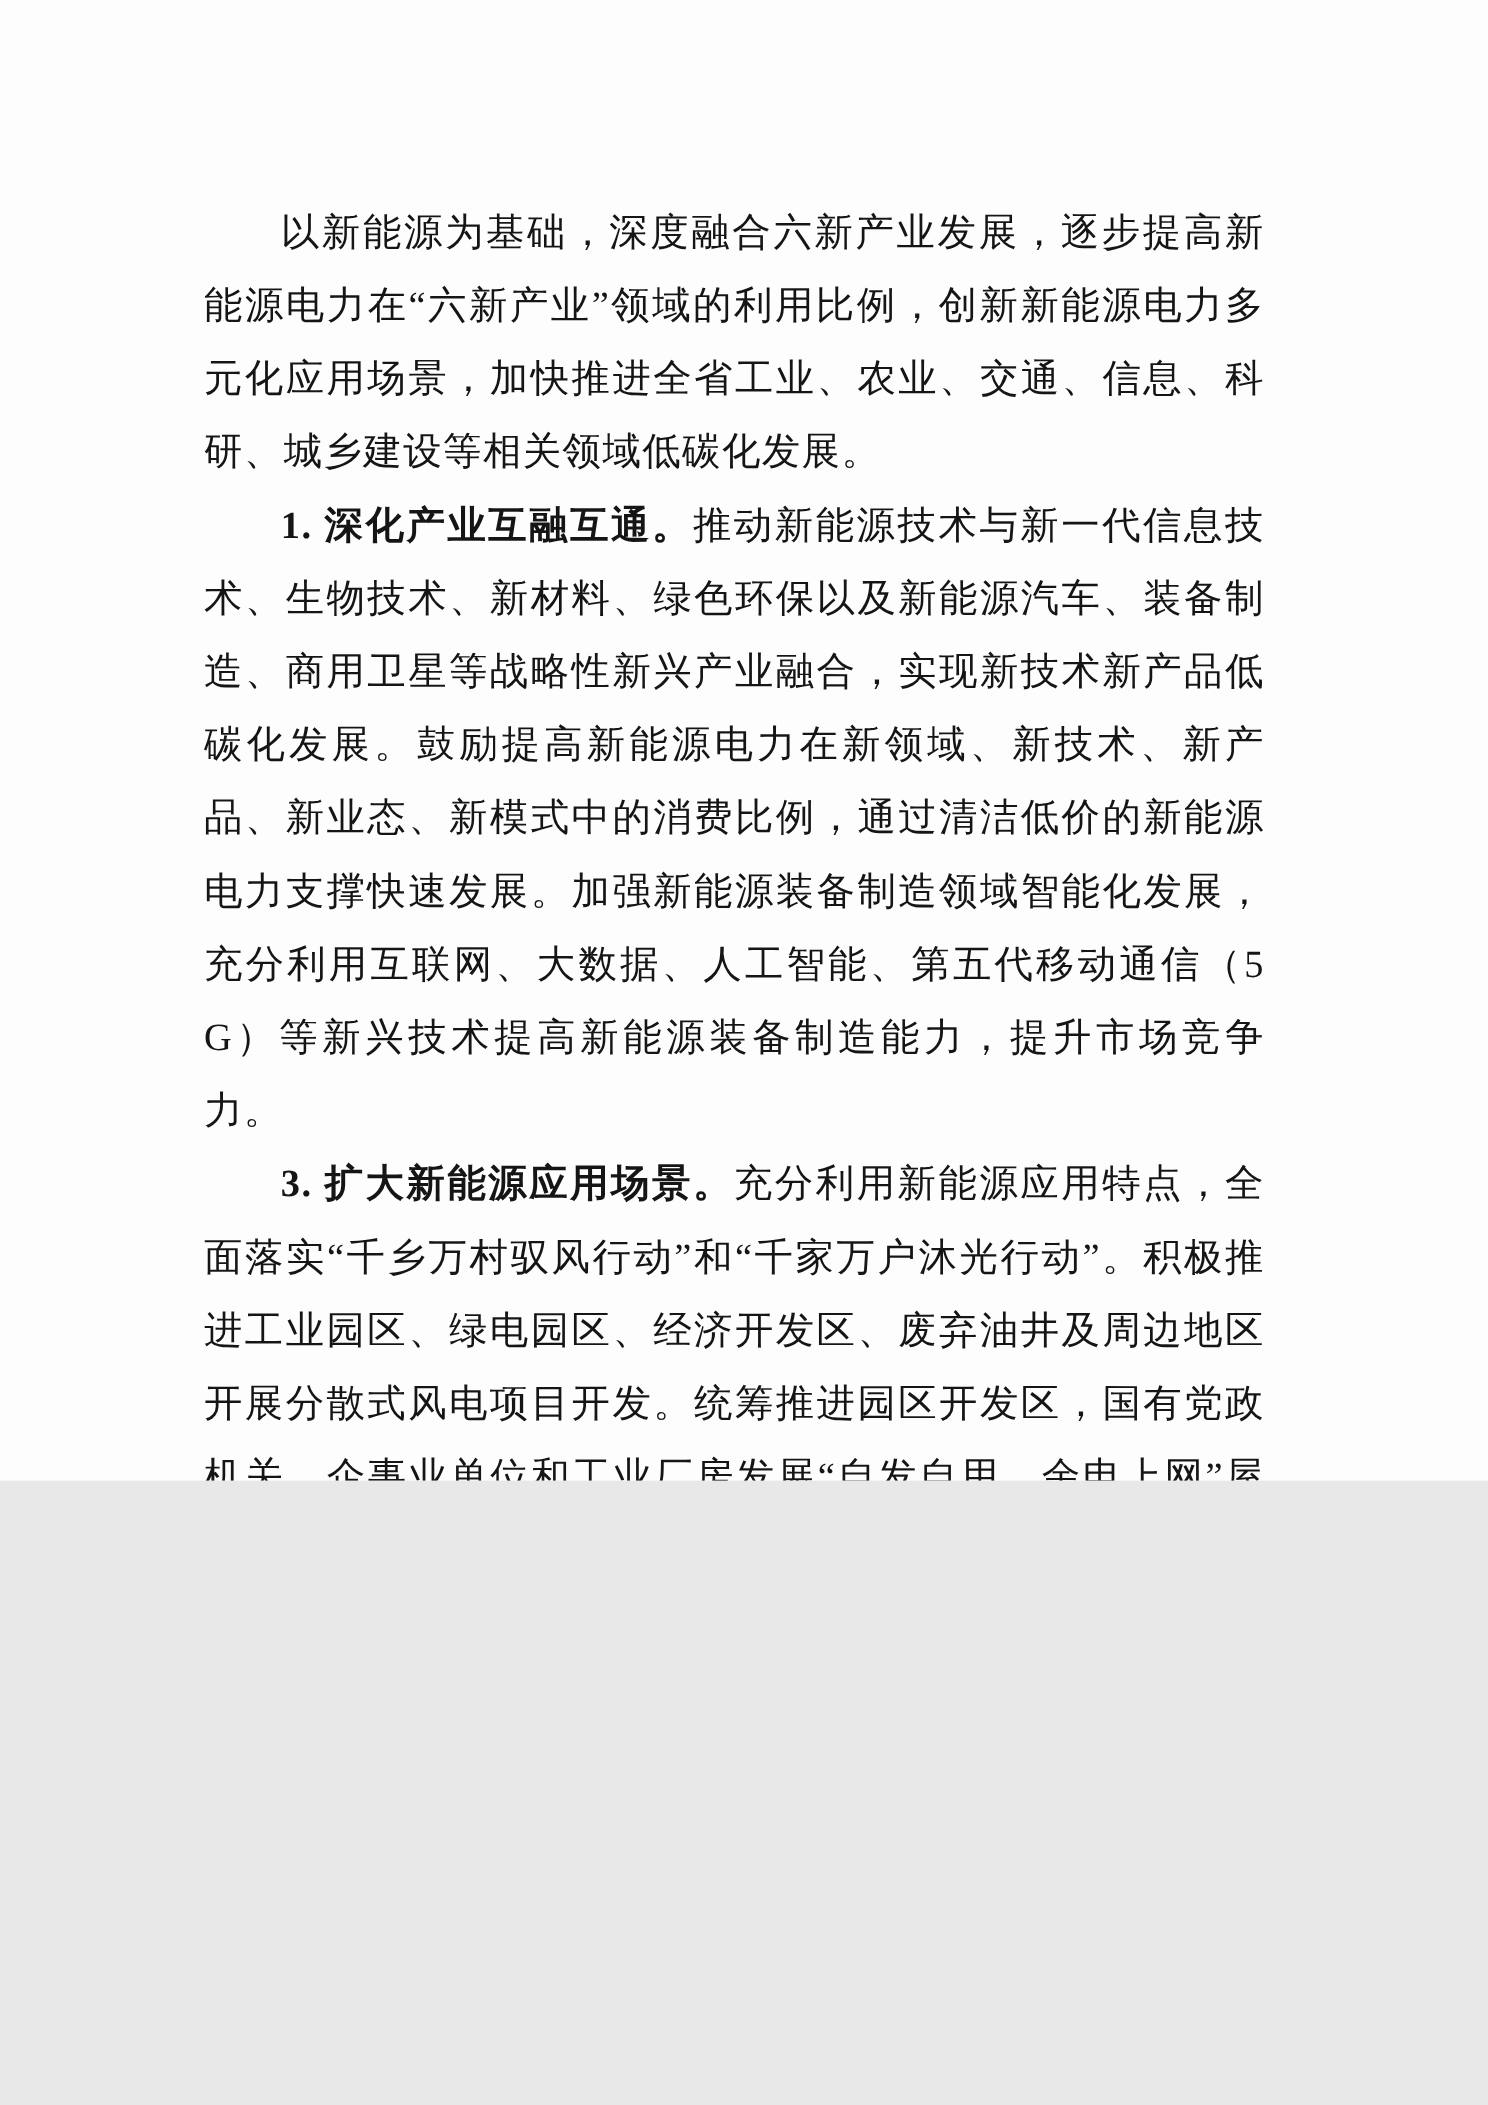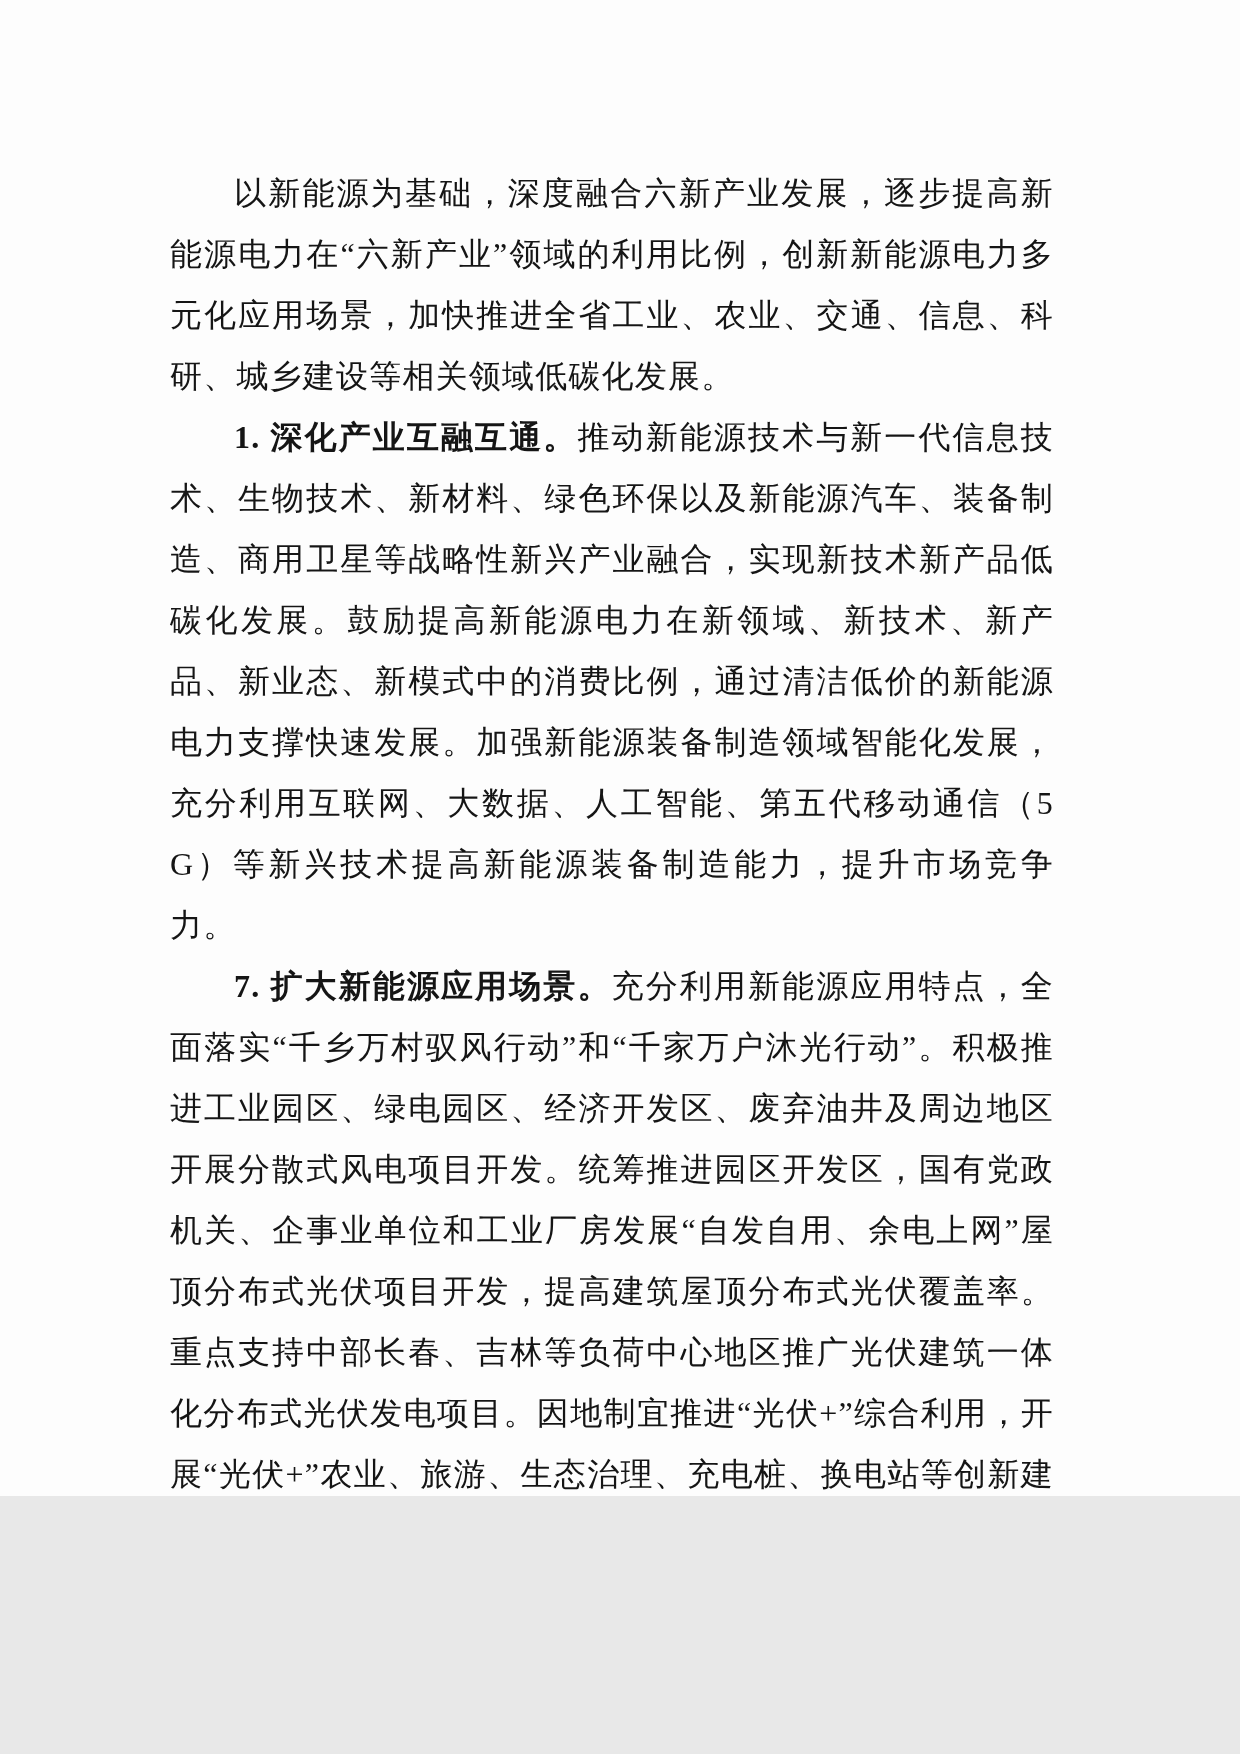--- a/index.html
+++ b/index.html
@@ -3,21 +3,21 @@
 <meta charset="utf-8">
 <style>
   html, body {
     margin: 0;
     padding: 0;
     background: #e8e8e8;
   }
   .page {
     position: relative;
     width: 1240px;
-    height: 1496px;
+    height: 1234px;
     margin: 0 auto;
     background: #fdfdfd;
     font-family: "Liberation Serif", "DejaVu Serif", serif;
     color: #151515;
     overflow: hidden;
   }
   .text-block {
     position: absolute;
     left: 170px;
     top: 163px;
@@ -47,16 +47,16 @@
     color: #151515;
   }
 </style>
 </head>
 <body>
 
 <div class="page">
   <div class="text-block" id="body-container">
       <p class="para"><span class="run">以新能源为基础，深度融合六新产业发展，逐步提高新能源电力在“六新产业”领域的利用比例，创新新能源电力多元化应用场景，加快推进全省工业、农业、交通、信息、科研、城乡建设等相关领域低碳化发展。</span></p>
       <p class="para"><span class="run bold">1. 深化产业互融互通。</span><span class="run">推动新能源技术与新一代信息技术、生物技术、新材料、绿色环保以及新能源汽车、装备制造、商用卫星等战略性新兴产业融合，实现新技术新产品低碳化发展。鼓励提高新能源电力在新领域、新技术、新产品、新业态、新模式中的消费比例，通过清洁低价的新能源电力支撑快速发展。加强新能源装备制造领域智能化发展，充分利用互联网、大数据、人工智能、第五代移动通信（5G）等新兴技术提高新能源装备制造能力，提升市场竞争力。</span></p>
-      <p class="para"><span class="run bold">7. 扩大新能源应用场景。</span><span class="run">充分利用新能源应用特点，全面落实“千乡万村驭风行动”和“千家万户沐光行动”。积极推进工业园区、绿电园区、经济开发区、废弃油井及周边地区开展分散式风电项目开发。统筹推进园区开发区，国有党政机关、企事业单位和工业厂房发展“自发自用、余电上网”屋顶分布式光伏项目开发，提高建筑屋顶分布式光伏覆盖率。重点支持中部长春、吉林等负荷中心地区推广光伏建筑一体化分布式光伏发电项目。因地制宜推进“光伏+”综合利用，开展“光伏+”农业、旅游、生态治理、充电桩、换电站等创新建设应用模式。全面推进“新能源乡村振兴”工程建设，根据“宜风则风、宜光则光”原则，在全省覆盖 30 个县（市、区）、</span></p>
+      <p class="para"><span class="run bold">3. 扩大新能源应用场景。</span><span class="run">充分利用新能源应用特点，全面落实“千乡万村驭风行动”和“千家万户沐光行动”。积极推进工业园区、绿电园区、经济开发区、废弃油井及周边地区开展分散式风电项目开发。统筹推进园区开发区，国有党政机关、企事业单位和工业厂房发展“自发自用、余电上网”屋顶分布式光伏项目开发，提高建筑屋顶分布式光伏覆盖率。重点支持中部长春、吉林等负荷中心地区推广光伏建筑一体化分布式光伏发电项目。因地制宜推进“光伏+”综合利用，开展“光伏+”农业、旅游、生态治理、充电桩、换电站等创新建设应用模式。全面推进“新能源乡村振兴”工程建设，根据“宜风则风、宜光则光”原则，在全省覆盖 30 个县（市、区）、</span></p>
     </div>
   <div class="page-number">49</div>
 </div>
 
 </body></html>

